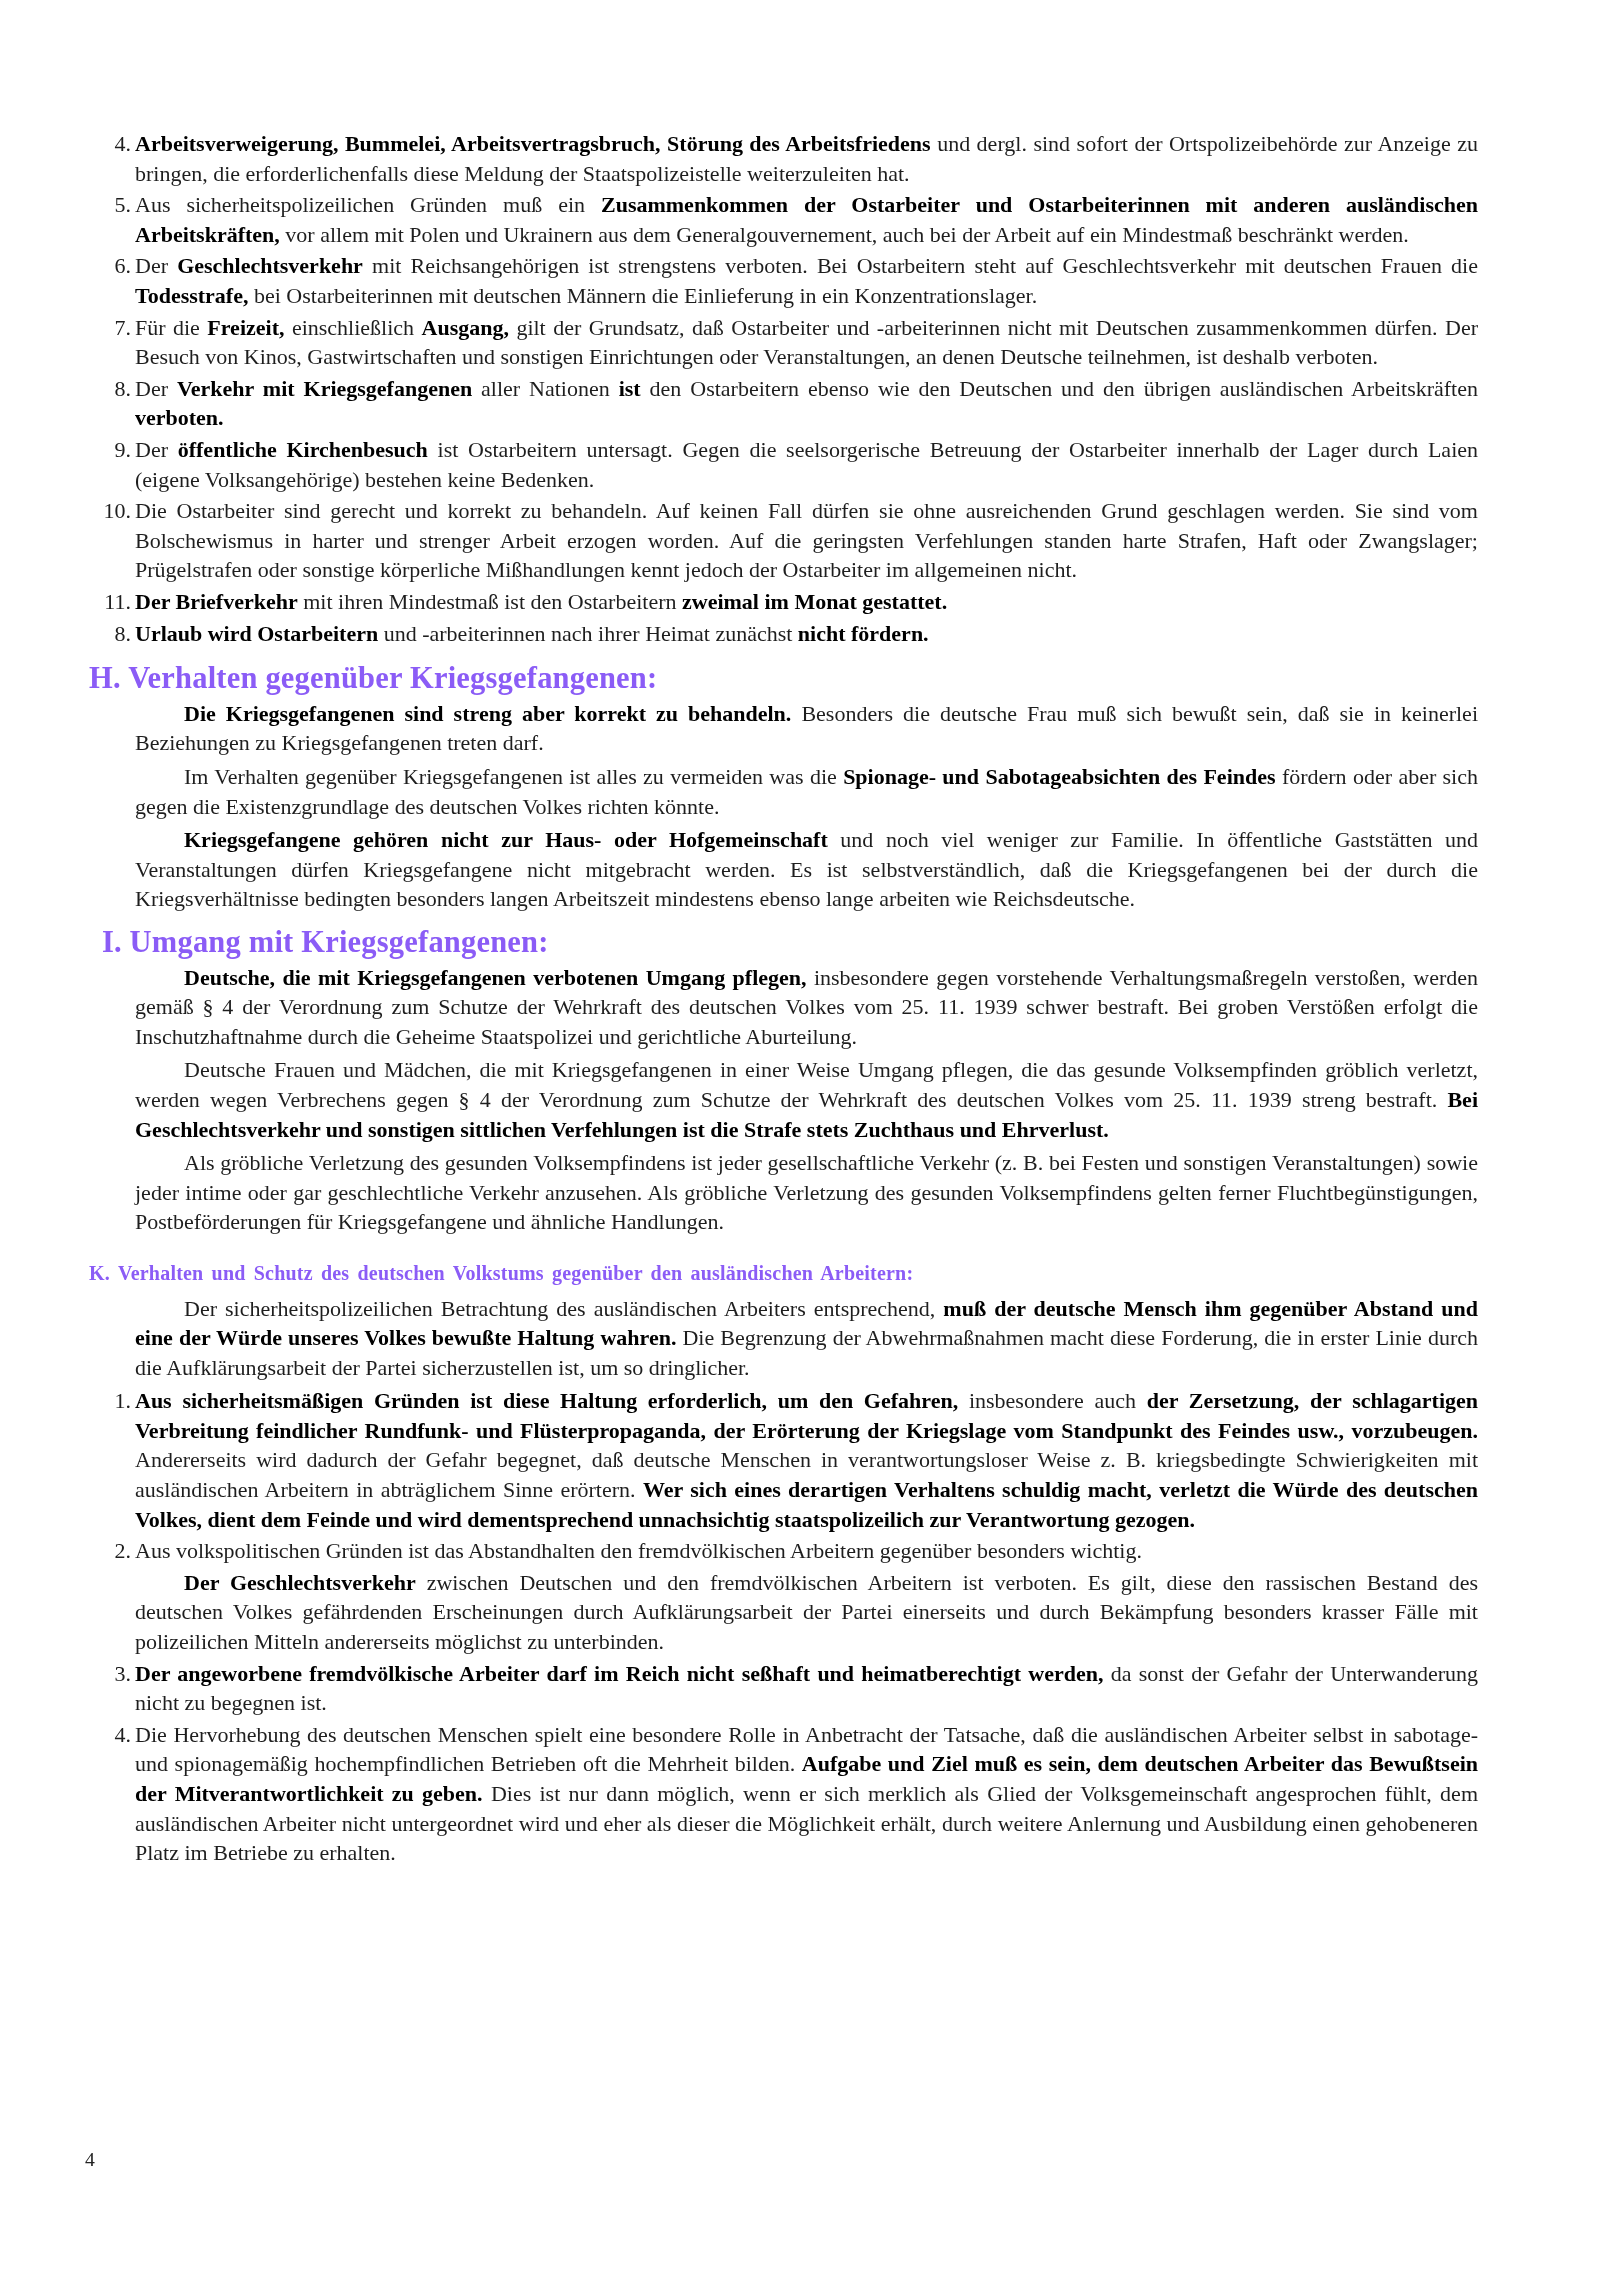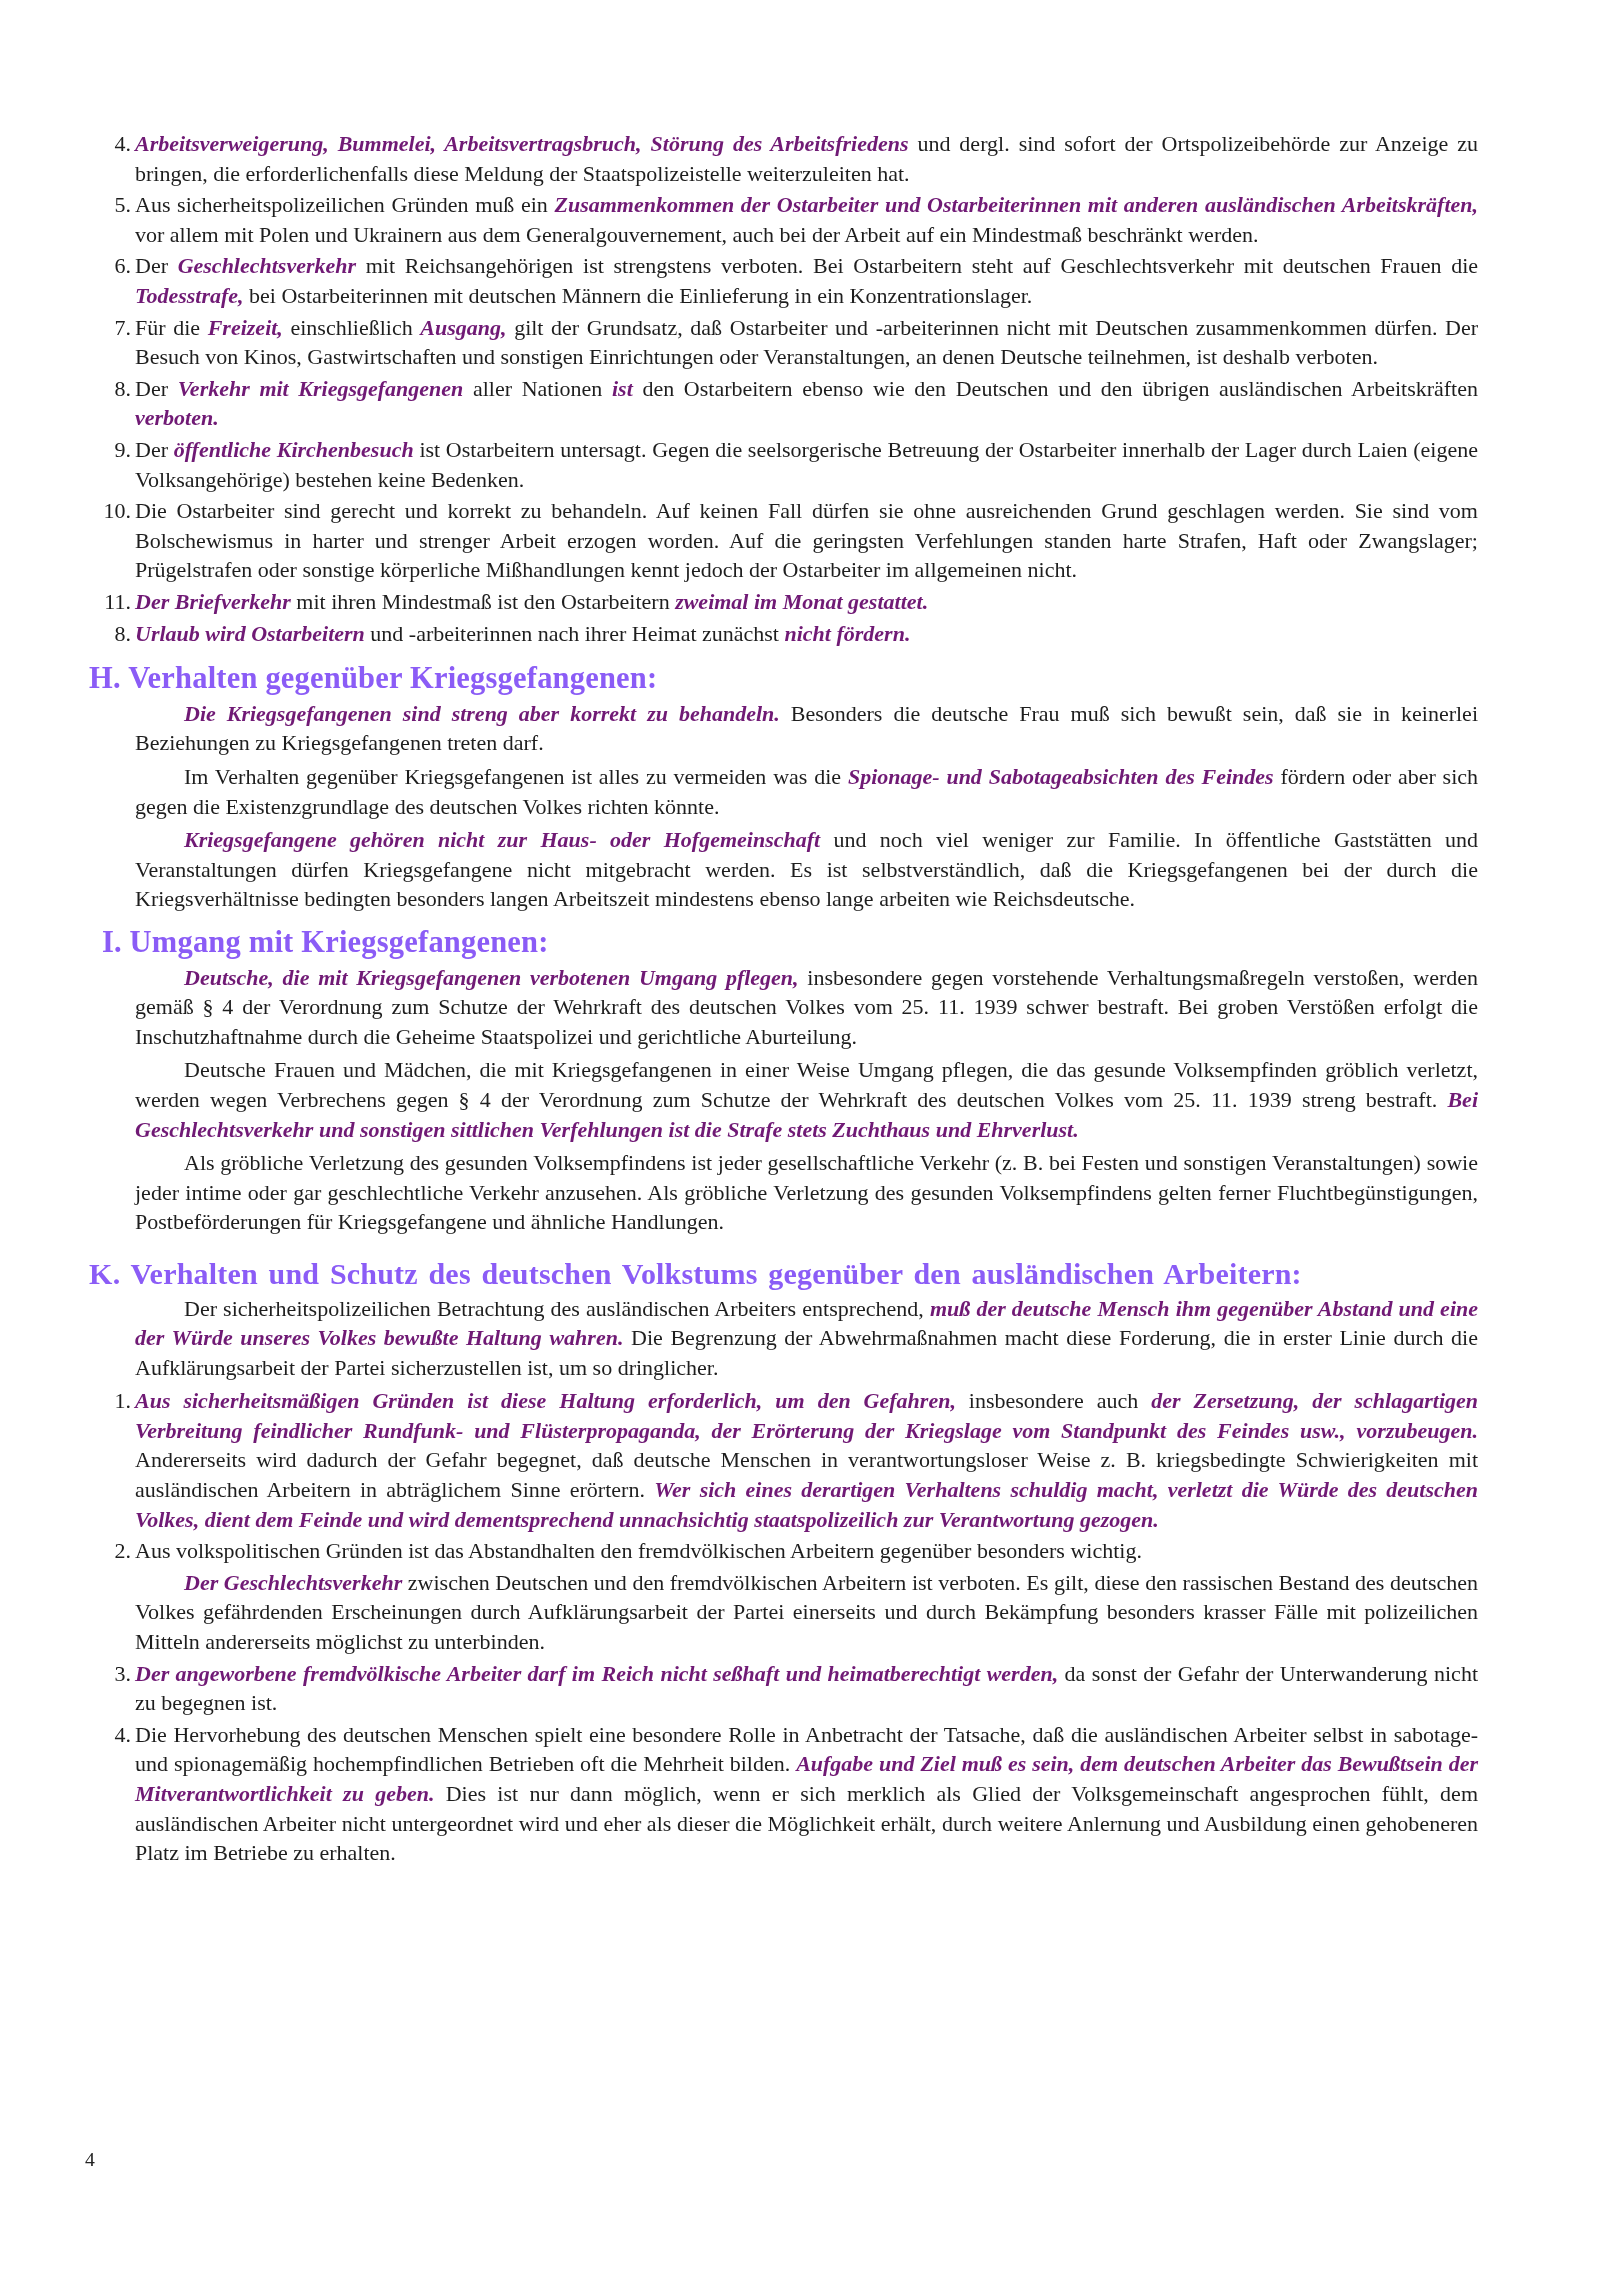--- a/index.html
+++ b/index.html
@@ -14,24 +14,24 @@
   .col { position: absolute; left: 97px; width: 1381px; top: 129px; }
   .item { position: relative; padding-left: 38px; text-align: justify; margin-bottom: 2px; }
   .item .num { position: absolute; left: 0; width: 36px; text-align: right; padding-right: 2px; box-sizing: border-box; }
   .heading {
     font-weight: bold; font-size: 30.5px; line-height: 37px;
     margin-top: 11.8px; margin-bottom: 2px; letter-spacing: 0.2px;
     color: #8b5cf6;
   }
   .heading.h { margin-left: -7.9px; }
   .heading.i { margin-left: 4.9px; margin-top: 9.9px; }
-  .heading.k { margin-left: -7.9px; margin-top: 17.7px; font-size: 30px; word-spacing: 3px; }
+  .heading.k { margin-left: -7.9px; margin-top: 17.7px; font-size: 20px; word-spacing: 3px; }
   .para { padding-left: 38px; text-indent: 49px; text-align: justify; margin-bottom: 3.9px; }
   .subpara { padding-left: 38px; text-indent: 49px; text-align: justify; margin-bottom: 2px; }
-  b, .b { font-weight: bold; color: #701a75; font-style: italic; }
+  b, .b { font-weight: bold; color: #000000; }
   .pagenum { position: absolute; left: 85px; top: 2145px; font-size: 19.7px; font-family: "Liberation Serif", serif; color: #222; }
 </style>
 </head>
 <body>
 
 <div class="page">
   <div class="col">
 
     <div>
         <div class="item"><span class="num">4.</span><span><span class="b">Arbeitsverweigerung, Bummelei, Arbeitsvertragsbruch, Störung des Arbeitsfriedens</span><span> und dergl. sind sofort der Ortspolizeibehörde zur Anzeige zu bringen, die erforderlichenfalls diese Meldung der Staatspolizeistelle weiterzuleiten hat.</span></span></div>

